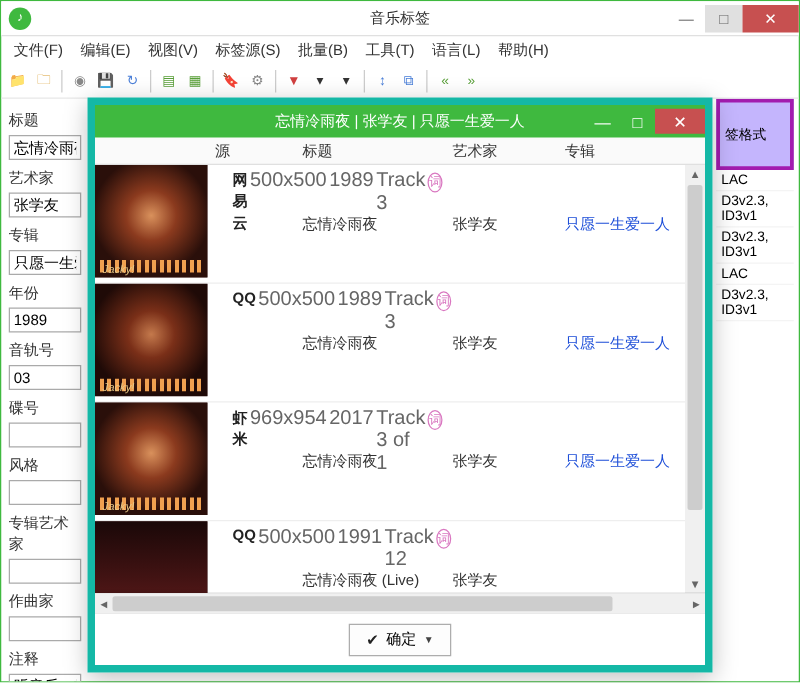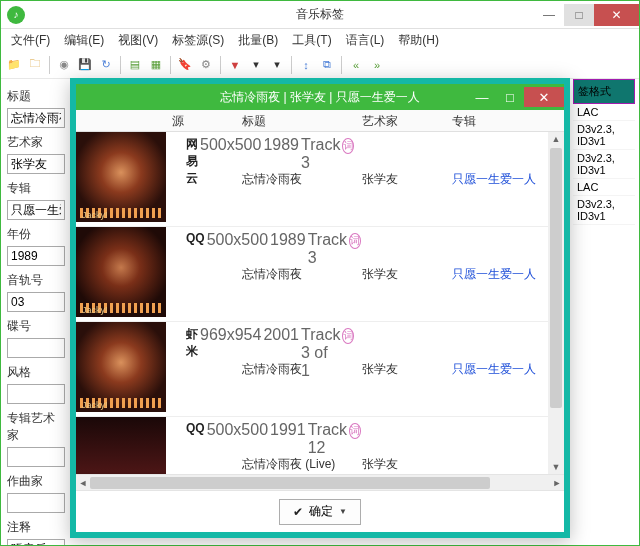--- a/index.html
+++ b/index.html
@@ -16,42 +16,42 @@
 .menu-item{padding:2px 6px;color:#333}
 .toolbar{height:28px;display:flex;align-items:center;padding:0 4px;gap:3px;border-bottom:1px solid #e8e8e8}
 .tb-ico{width:18px;height:18px;border:1px solid transparent;display:flex;align-items:center;justify-content:center;font-size:11px}
 .tb-sep{width:1px;height:18px;background:#ccc;margin:0 2px}
 .body-area{flex:1;display:flex;overflow:hidden}
 .left-panel{width:70px;padding:6px;display:flex;flex-direction:column;gap:3px;overflow:hidden}
 .fld-lbl{color:#333;font-size:12px;padding-top:3px}
 .fld-inp{border:1px solid #aaa;padding:2px 3px;height:20px;width:100%}
 .right-bg{flex:1;position:relative;padding:4px 4px 4px 0;overflow:hidden}
 .bg-col{position:absolute;right:4px;top:0;width:62px}
-.bg-hdr{background:#0f766e;border:1px solid #a21caf;padding:4px 4px;font-size:11px}
+.bg-hdr{background:#c4b5fd;border:3px solid #a21caf;padding:18px 4px;font-size:11px}
 .bg-row{padding:2px 4px;font-size:11px;border-bottom:1px solid #f4f4f4}
 
 .dlg{position:absolute;left:70px;top:78px;width:500px;height:460px;border:6px solid #14b8a6;background:#fff;display:flex;flex-direction:column;box-shadow:0 4px 18px rgba(0,0,0,.25)}
 .dlg-title{height:26px;background:#3fb93f;color:#fff;display:flex;align-items:center;position:relative}
 .dlg-title-text{position:absolute;left:50%;transform:translateX(-50%);font-size:12px}
 .dlg-ctl{margin-left:auto;display:flex}
 .dlg-btn{width:28px;height:20px;display:flex;align-items:center;justify-content:center;color:#fff;font-size:13px}
 .dlg-btn.close{background:#c75050;width:40px}
 .dlg-hdr{height:22px;display:flex;border-bottom:1px solid #e0e0e0;background:#fafafa}
 .dlg-hdr div{padding:3px 6px;color:#333;font-size:12px}
 .hc-art{width:90px}
 .hc-src{width:70px}
 .hc-title{width:120px}
 .hc-artist{width:90px}
 .hc-album{flex:1}
 .dlg-list{flex:1;overflow-y:auto;overflow-x:hidden}
 .res-row{display:flex;border-bottom:1px solid #eee;min-height:95px}
 .art{width:90px;height:90px;background:#3a1a1a;position:relative;overflow:hidden}
 .art-grad{position:absolute;inset:0;background:radial-gradient(circle at 50% 45%,#d9915c 0%,#8b3a1e 30%,#2a0f0a 70%)}
 .art-dots{position:absolute;bottom:4px;left:4px;right:4px;height:10px;background:repeating-linear-gradient(90deg,#f0a050 0 3px,transparent 3px 6px)}
-.art-jacky{position:absolute;bottom:2px;left:6px;color:#e8c988;font-size:9px;}
+.art-jacky{position:absolute;bottom:2px;left:6px;color:#e8c988;font-size:9px;font-style:italic}
 .art2 .art-grad{background:radial-gradient(circle at 50% 45%,#c4794c 0%,#7a2f18 28%,#1f0a07 72%)}
 .art3 .art-grad{background:linear-gradient(#1a0808,#4a1515 60%,#0d0505)}
 .src-col{width:70px;padding:4px 20px;display:flex;flex-direction:row;gap:2px}
 .src-name{font-weight:600;color:#222}
 .src-meta{color:#666;font-size:16px}
 .lrc-badge{width:16px;height:16px;border-radius:50%;border:1px solid #d977c0;color:#d977c0;font-size:10px;display:flex;align-items:center;justify-content:center;margin-top:2px}
 .title-col{width:120px;padding:4px 6px;display:flex;align-items:center;color:#333}
 .artist-col{width:90px;padding:4px 6px;display:flex;align-items:center;color:#333}
 .album-col{flex:1;padding:4px 6px;display:flex;align-items:center;color:#1d4ed8}
 .dlg-foot-scroll{height:16px;border-top:1px solid #e4e4e4;background:#f0f0f0;position:relative}
@@ -214,21 +214,21 @@
     <div>
           <div class="art ">
             <div class="art-grad"></div>
             <div class="art-dots"></div>
             <div class="art-jacky">Jacky!</div>
           </div>
         </div>
     <div class="src-col">
       <div class="src-name">虾米</div>
       <div class="src-meta">969x954</div>
-      <div class="src-meta">2001</div>
+      <div class="src-meta">2017</div>
       <div class="src-meta">Track 3 of 1</div>
       <div class="lrc-badge">词</div>
     </div>
     <div class="title-col">忘情冷雨夜</div>
     <div class="artist-col">张学友</div>
     <div class="album-col">只愿一生爱一人</div>
       </div>
       <div class="res-row">
     <div>
           <div class="art art3">

